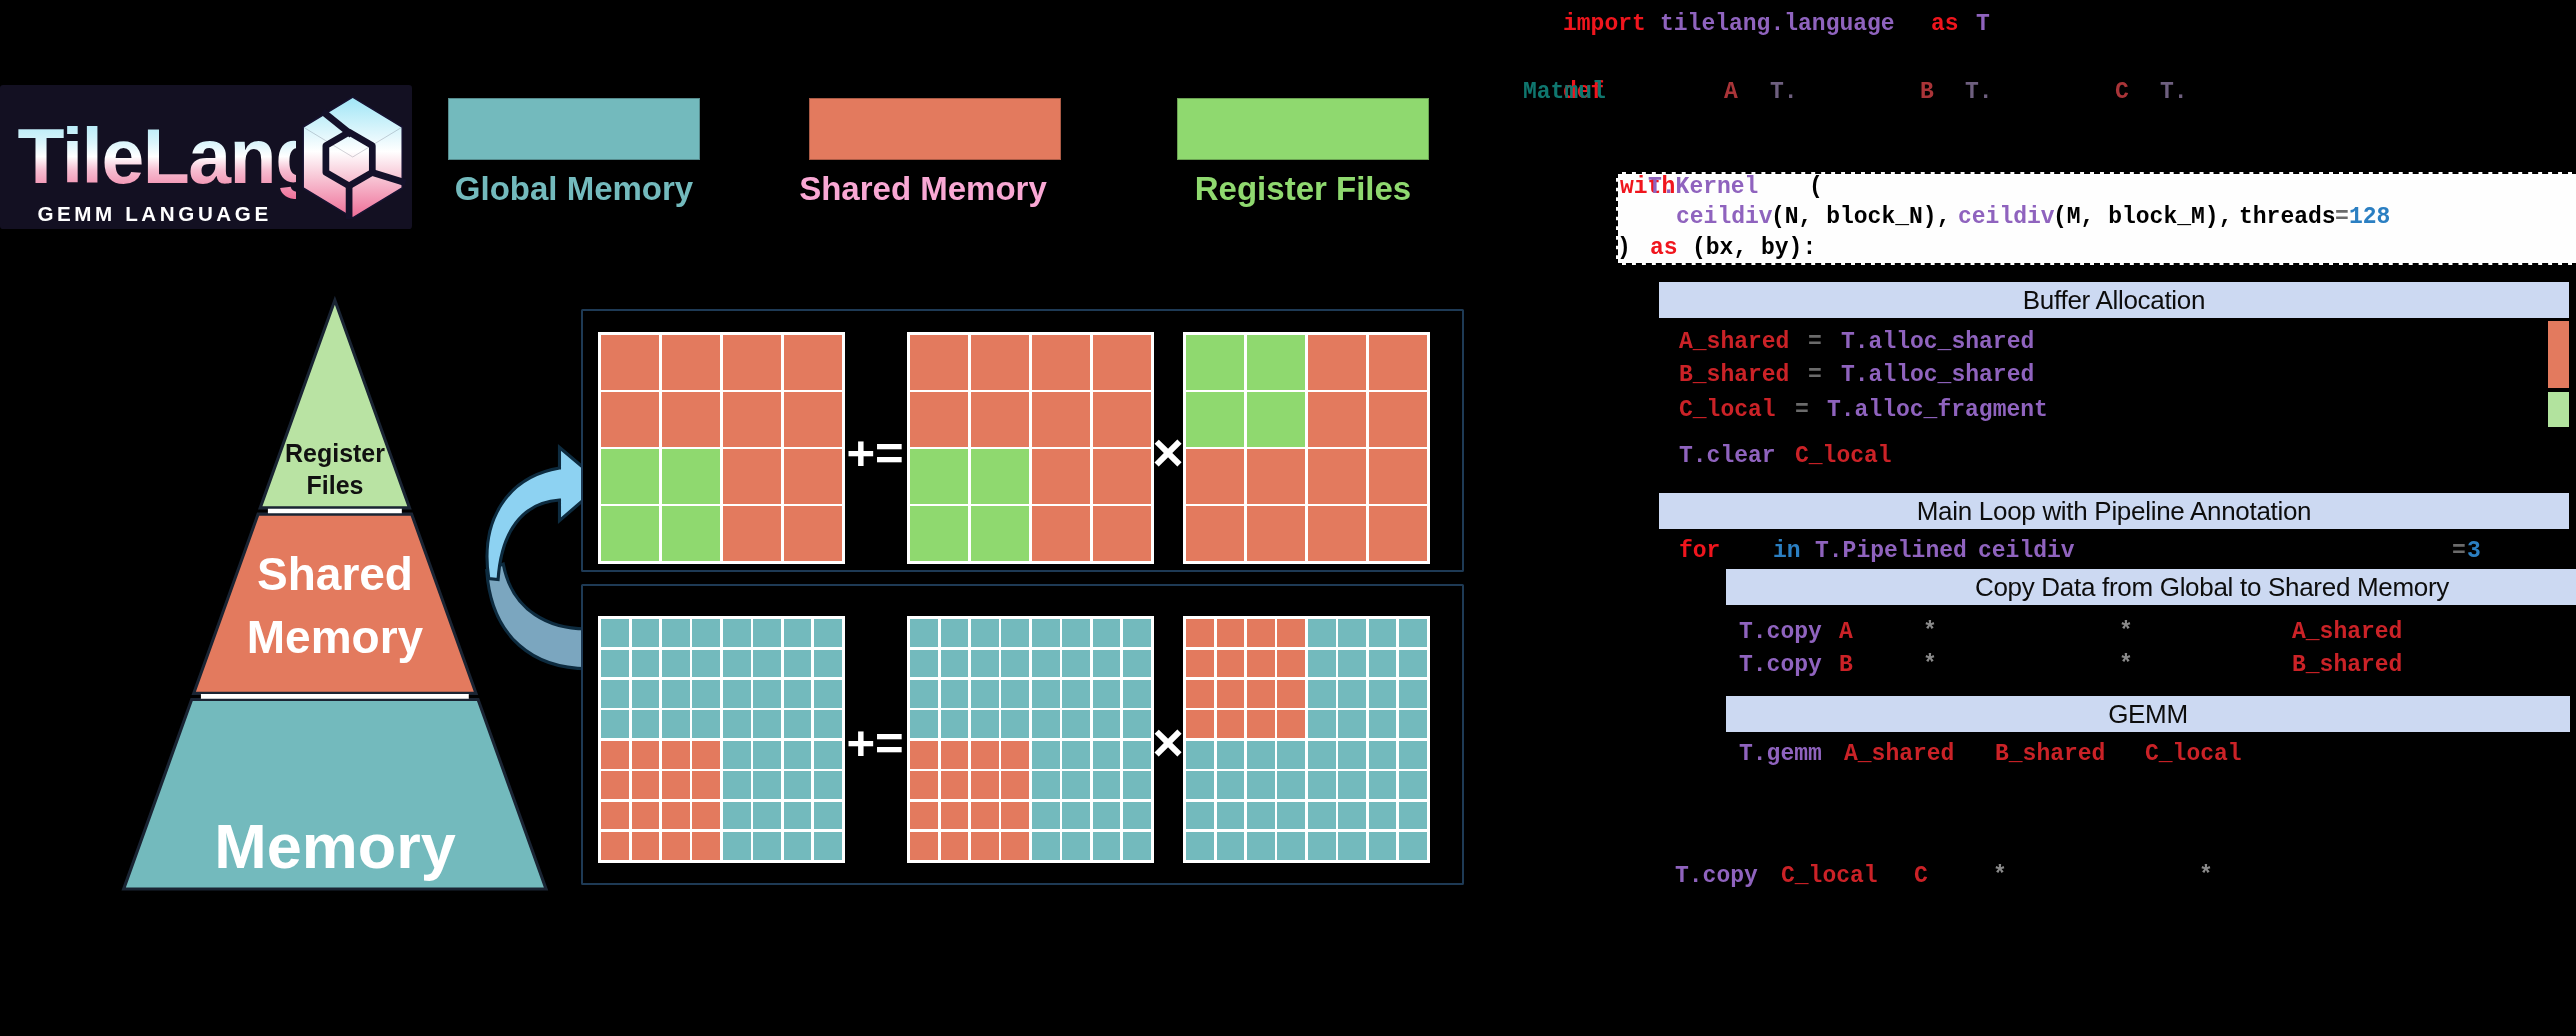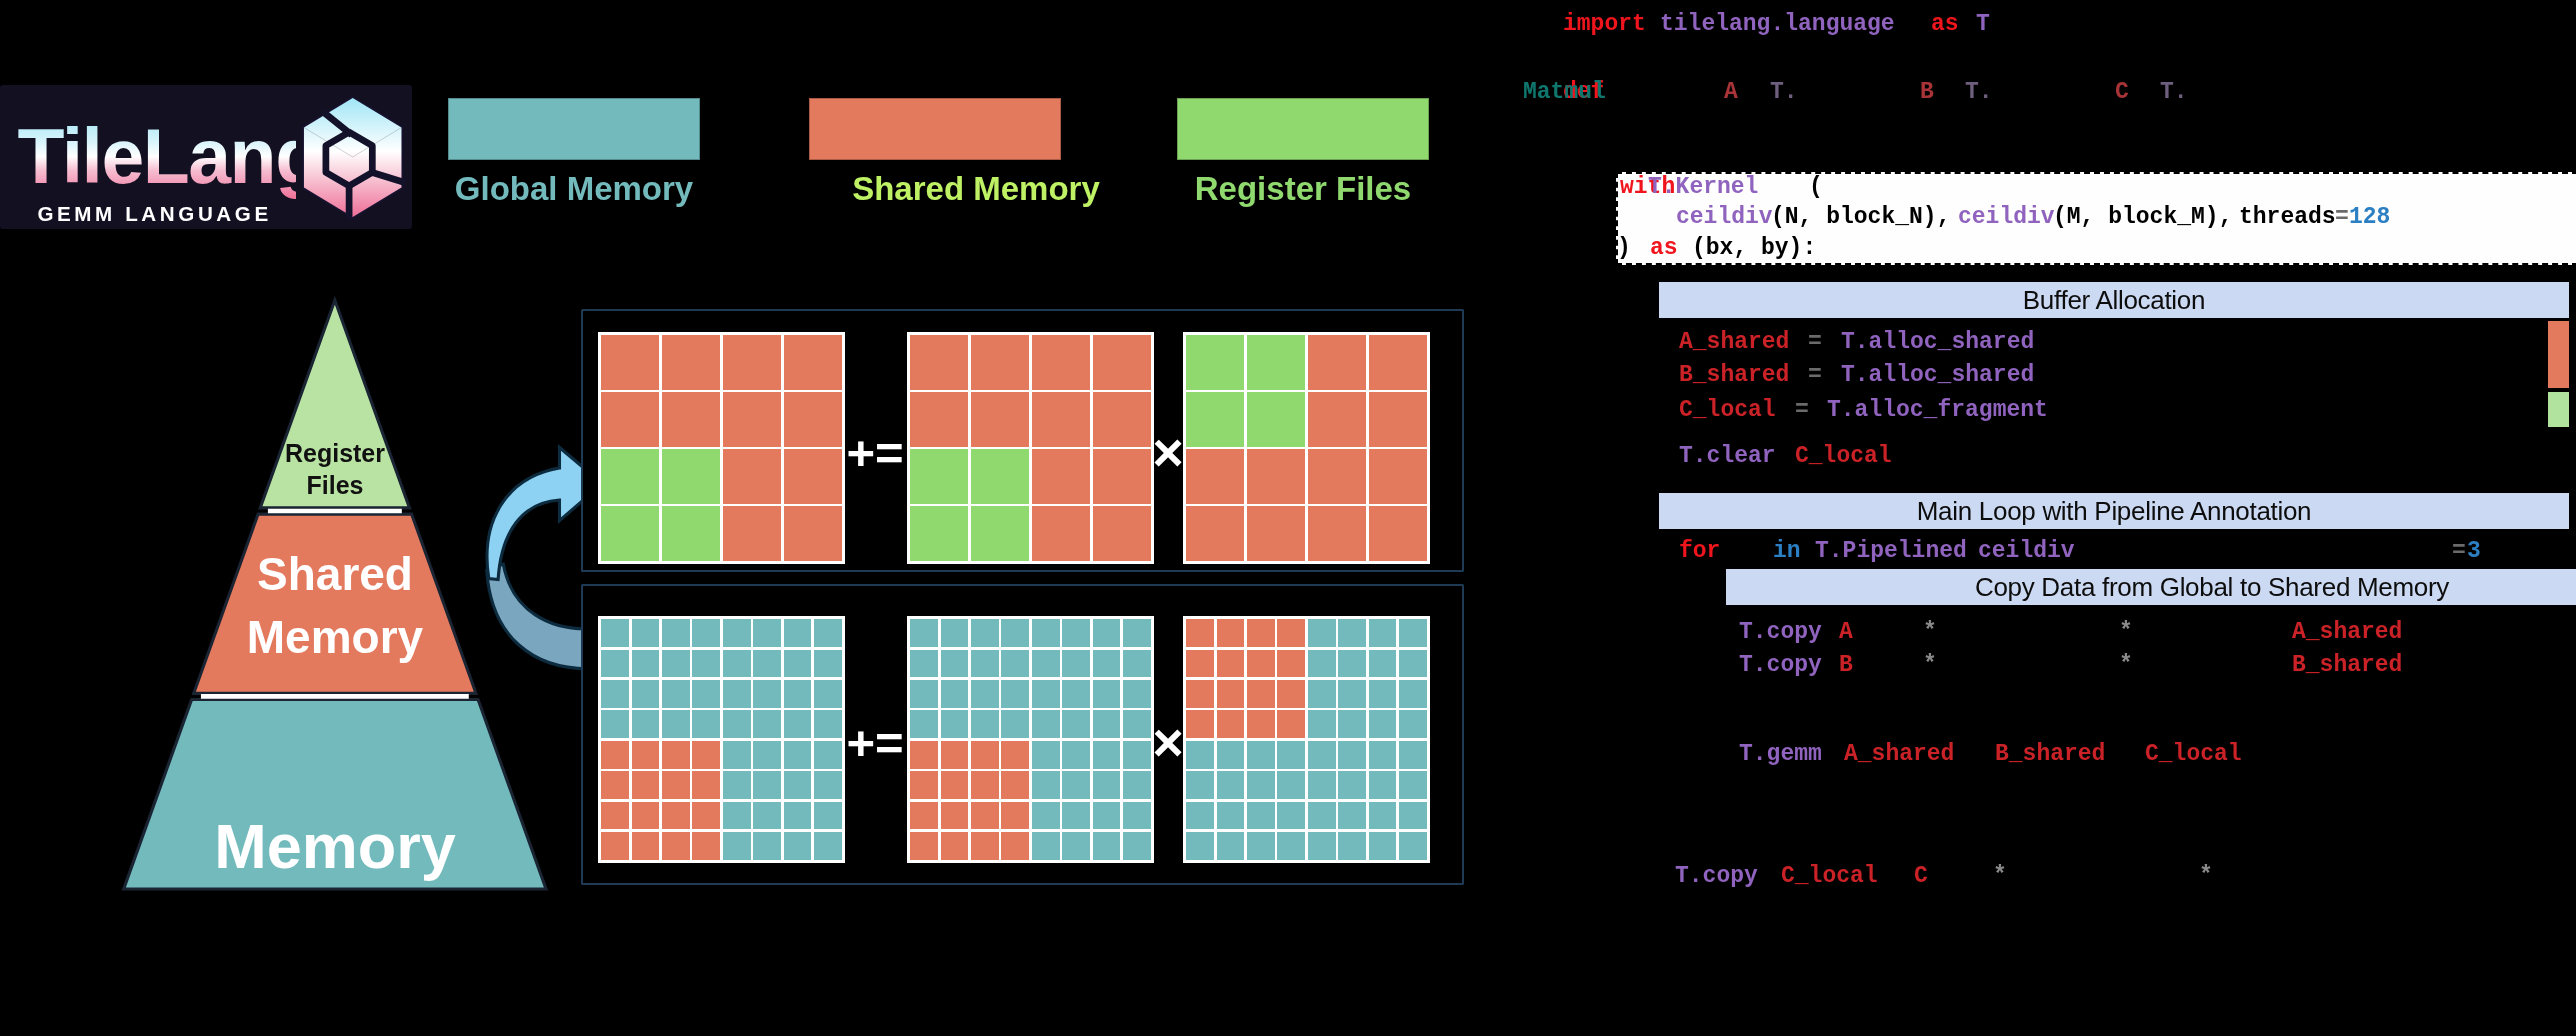--- a/index.html
+++ b/index.html
@@ -71,21 +71,21 @@
         <line x1="4" y1="66" x2="100" y2="124"></line>
           <line x1="196" y1="66" x2="100" y2="124"></line>
       </g>
     </svg>
   </div>
 
   <div class="abs" id="legend" style="left:0;top:0;width:100%;height:100%;">
       <div class="legend-swatch abs" style="position: absolute; left: 448px; top: 98px; width: 252px; height: 62px; background: rgb(115, 186, 189);"></div>
       <div class="legend-label abs" style="position: absolute; left: 448px; top: 170px; width: 252px; color: rgb(115, 186, 189);">Global Memory</div>
       <div class="legend-swatch abs" style="position: absolute; left: 809px; top: 98px; width: 252px; height: 62px; background: rgb(227, 122, 94);"></div>
-      <div class="legend-label abs" style="position: absolute; left: 850px; top: 170px; width: 252px; color: #bef264;">Shared Memory</div>
+      <div class="legend-label abs" style="position: absolute; left: 797px; top: 170px; width: 252px; color: #f9a8d4;">Shared Memory</div>
       <div class="legend-swatch abs" style="position: absolute; left: 1177px; top: 98px; width: 252px; height: 62px; background: rgb(143, 217, 111);"></div>
       <div class="legend-label abs" style="position: absolute; left: 1177px; top: 170px; width: 252px; color: rgb(143, 217, 111);">Register Files</div>
     </div>
 
   <svg class="abs" style="left:0;top:289px;" width="577" height="649" viewBox="0 560 1120 1260">
     <polygon id="pyr0" points="650,582 795,985 505,985" stroke="#1A2433" stroke-width="6" fill="#B9E3A3"></polygon>
     <polygon id="pyr1" points="501,997 799,997 924,1345 376,1345" stroke="#1A2433" stroke-width="6" fill="#E37A5E"></polygon>
     <polygon id="pyr2" points="372,1357 928,1357 1060,1725 240,1725" stroke="#1A2433" stroke-width="6" fill="#73BABD"></polygon>
     <line x1="520" y1="991" x2="780" y2="991" stroke="#ffffff" stroke-width="9"></line>
     <line x1="390" y1="1351" x2="910" y2="1351" stroke="#ffffff" stroke-width="9"></line>
@@ -359,20 +359,21 @@
         <div class="mem-cell" style="background: rgb(115, 186, 189);"></div>
       </div>
       <div class="op abs" style="position: absolute; left: 875px; top: 743px; font-size: 49px;">+=</div>
       <div class="op abs" style="position: absolute; left: 1168px; top: 742px; font-size: 54px;">×</div>
     </div>
 
   <div class="abs" id="code-layer" style="left:0;top:0;width:100%;height:100%;">
       <div class="code-header abs" style="position: absolute; left: 1659px; top: 282px; width: 910px; height: 36px; background: rgb(204, 217, 242);">Buffer Allocation</div>
       <div class="code-header abs" style="position: absolute; left: 1659px; top: 493px; width: 910px; height: 36px; background: rgb(204, 217, 242);">Main Loop with Pipeline Annotation</div>
       <div class="code-header abs" style="position: absolute; left: 1726px; top: 569px; width: 972px; height: 36px; background: rgb(204, 217, 242);">Copy Data from Global to Shared Memory</div>
+      <div class="code-header abs" style="position: absolute; left: 1726px; top: 696px; width: 844px; height: 36px; background: rgb(204, 217, 242);">GEMM</div>
       <div class="white-box abs" style="position: absolute; left: 1616px; top: 172px; width: 962px; height: 93px;"></div>
       <div class="abs" style="position: absolute; left: 2548px; top: 321px; width: 20.6px; height: 67px; background: rgb(227, 122, 94);"></div>
       <div class="abs" style="position: absolute; left: 2548px; top: 392px; width: 20.6px; height: 35px; background: rgb(178, 227, 158);"></div>
       <div class="code-line abs" style="top: 8.8px;">
         <span class="tok" style="left: 1563px; color: rgb(240, 21, 29);">import</span>
         <span class="tok" style="left: 1660px; color: rgb(143, 99, 190);">tilelang.language</span>
         <span class="tok" style="left: 1931px; color: rgb(240, 21, 29);">as</span>
         <span class="tok" style="left: 1976px; color: rgb(143, 99, 190);">T</span>
       </div>
       <div class="code-line abs" style="top: 77px;">

